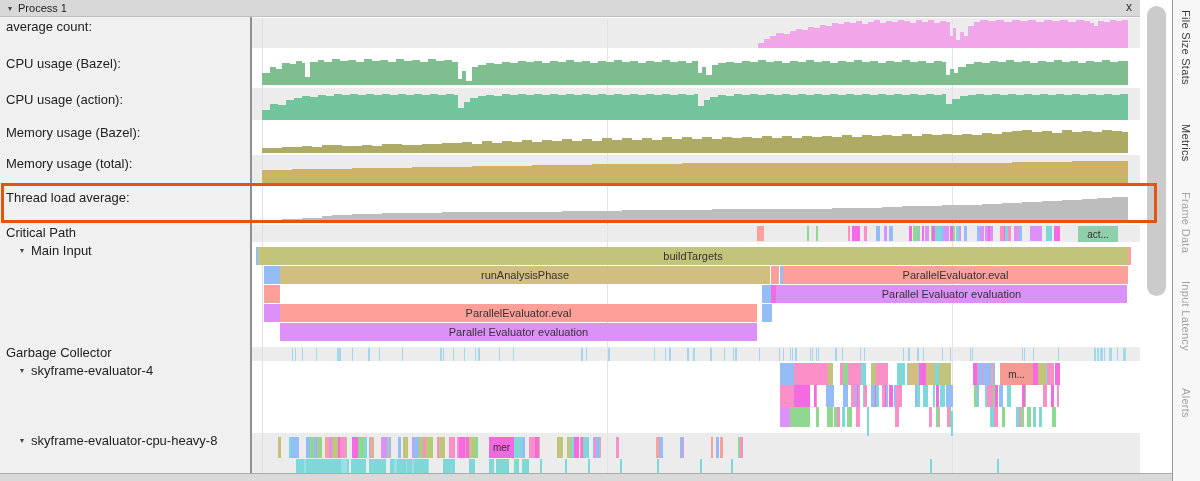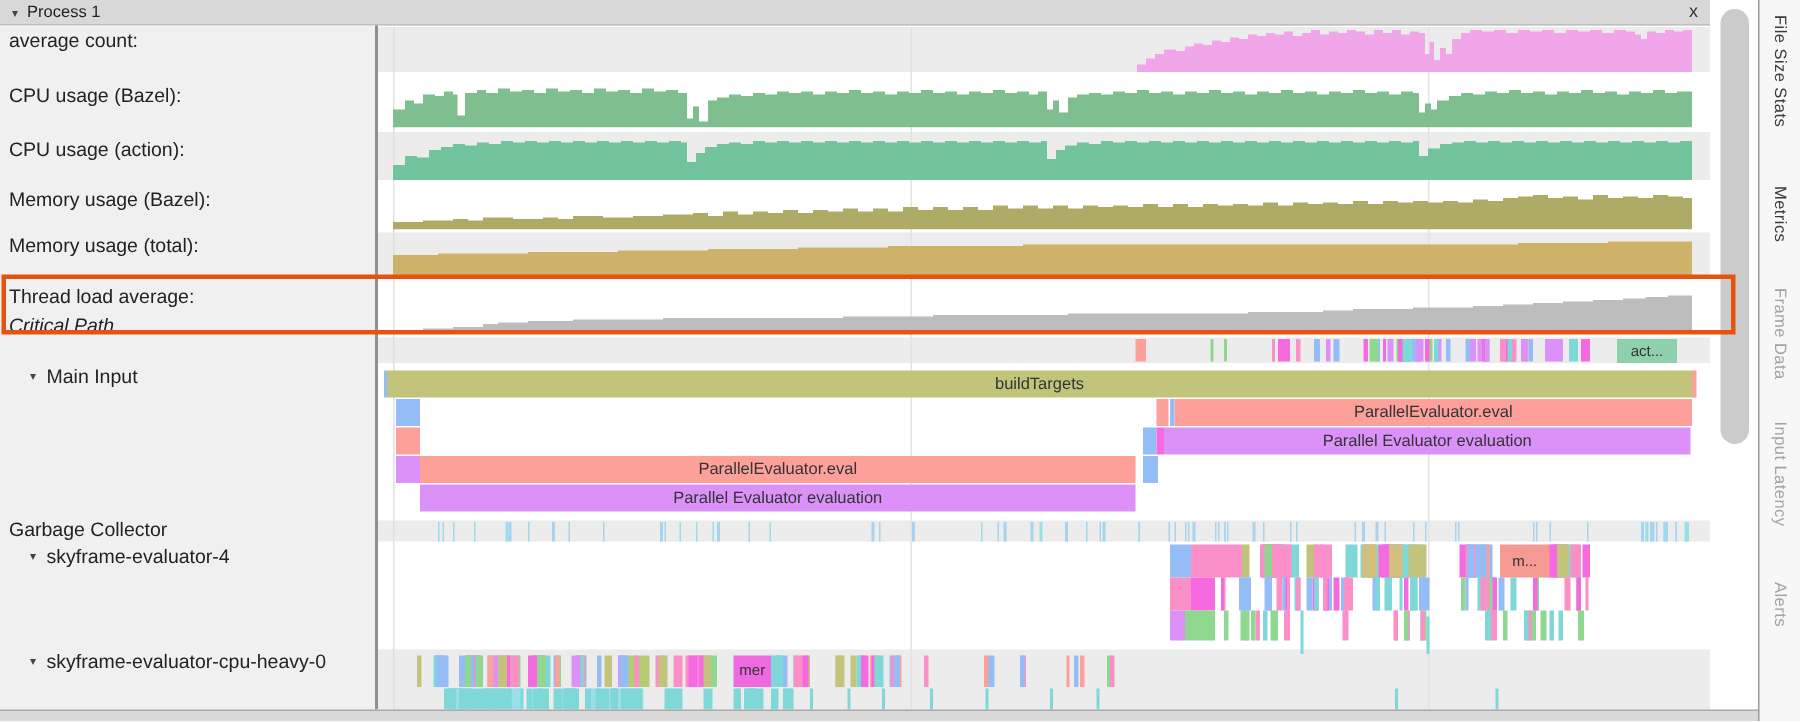--- a/index.html
+++ b/index.html
@@ -68,20 +68,23 @@
       </svg>
       <svg width="866" height="34" class="chart" style="left: 262px; top: 188px;">
         <path d="M6,34 L6,32 L20,32 L20,31 L40,31 L40,30 L60,30 L60,28 L70,28 L70,27 L90,27 L90,26 L120,26 L120,25 L150,25 L150,25 L180,25 L180,24 L210,24 L210,24 L240,24 L240,24 L270,24 L270,24 L300,24 L300,23 L330,23 L330,23 L360,23 L360,22 L390,22 L390,22 L420,22 L420,22 L450,22 L450,21 L480,21 L480,21 L510,21 L510,21 L540,21 L540,21 L570,21 L570,20 L600,20 L600,20 L620,20 L620,19 L640,19 L640,18 L660,18 L660,18 L680,18 L680,17 L700,17 L700,17 L720,17 L720,16 L740,16 L740,15 L760,15 L760,14 L780,14 L780,13 L800,13 L800,12 L820,12 L820,11 L835,11 L835,10 L850,10 L850,9 L866,9 L866,8 L866,8 L866,34 Z" fill="#bdbdbd"></path>
       </svg>
       <div class="bar" style="left: 256px; top: 247px; width: 2px; height: 18px; background: rgb(148, 189, 248);"></div>
       <div class="bar" style="left: 258px; top: 247px; width: 870px; height: 18px; background: rgb(195, 196, 123);">
         <span>buildTargets</span>
       </div>
       <div class="bar" style="left: 1128px; top: 247px; width: 3px; height: 18px; background: rgb(252, 160, 153);"></div>
       <div class="bar" style="left: 264px; top: 266px; width: 16px; height: 18px; background: rgb(148, 189, 248);"></div>
+      <div class="bar" style="left: 280px; top: 266px; width: 490px; height: 18px; background: rgb(210, 190, 126);">
+        <span>runAnalysisPhase</span>
+      </div>
       <div class="bar" style="left: 771px; top: 266px; width: 8px; height: 18px; background: rgb(252, 160, 153);"></div>
       <div class="bar" style="left: 780px; top: 266px; width: 3px; height: 18px; background: rgb(148, 189, 248);"></div>
       <div class="bar" style="left: 783px; top: 266px; width: 345px; height: 18px; background: rgb(252, 160, 153);">
         <span>ParallelEvaluator.eval</span>
       </div>
       <div class="bar" style="left: 264px; top: 285px; width: 16px; height: 18px; background: rgb(252, 160, 153);"></div>
       <div class="bar" style="left: 762px; top: 285px; width: 9px; height: 18px; background: rgb(148, 189, 248);"></div>
       <div class="bar" style="left: 771px; top: 285px; width: 5px; height: 18px; background: rgb(245, 106, 224);"></div>
       <div class="bar" style="left: 776px; top: 285px; width: 351px; height: 18px; background: rgb(220, 145, 248);">
         <span>Parallel Evaluator evaluation</span>
@@ -529,37 +532,37 @@
       </div>
       <div class="row-label" style="top: 108px; left: 6px;">
         <span>Memory usage (Bazel):</span>
       </div>
       <div class="row-label" style="top: 139px; left: 6px;">
         <span>Memory usage (total):</span>
       </div>
       <div class="row-label" style="top: 173px; left: 6px;">
         <span>Thread load average:</span>
       </div>
-      <div class="row-label" style="top: 192px; left: 6px; font-style: italic;">
+      <div class="row-label" style="top: 208px; left: 6px;">
         <span>Critical Path</span>
       </div>
       <div class="row-label" style="top: 226px; left: 20px;">
         <span class="row-arrow">▾</span>
         <span>Main Input</span>
       </div>
       <div class="row-label" style="top: 328px; left: 6px;">
         <span>Garbage Collector</span>
       </div>
       <div class="row-label" style="top: 346px; left: 20px;">
         <span class="row-arrow">▾</span>
         <span>skyframe-evaluator-4</span>
       </div>
       <div class="row-label" style="top: 416px; left: 20px;">
         <span class="row-arrow">▾</span>
-        <span>skyframe-evaluator-cpu-heavy-0</span>
+        <span>skyframe-evaluator-cpu-heavy-8</span>
       </div>
     </div>
   <div class="v-divider"></div>
 
   <div class="highlight-box"></div>
 
   <div class="vscroll">
     <div class="vthumb"></div>
   </div>
 

